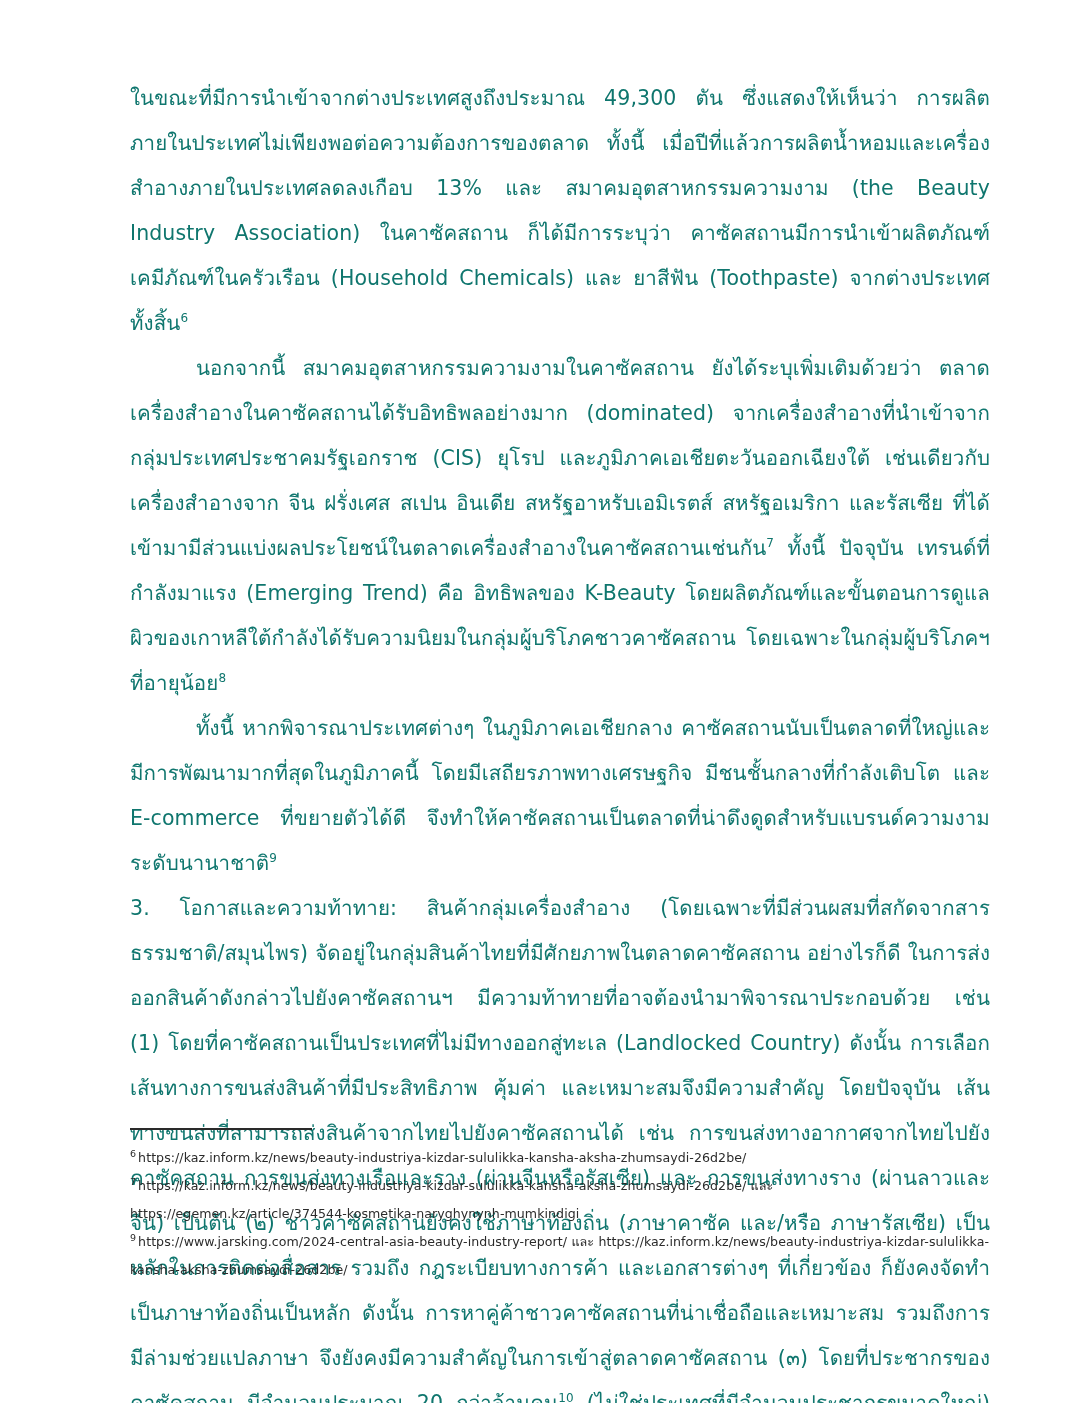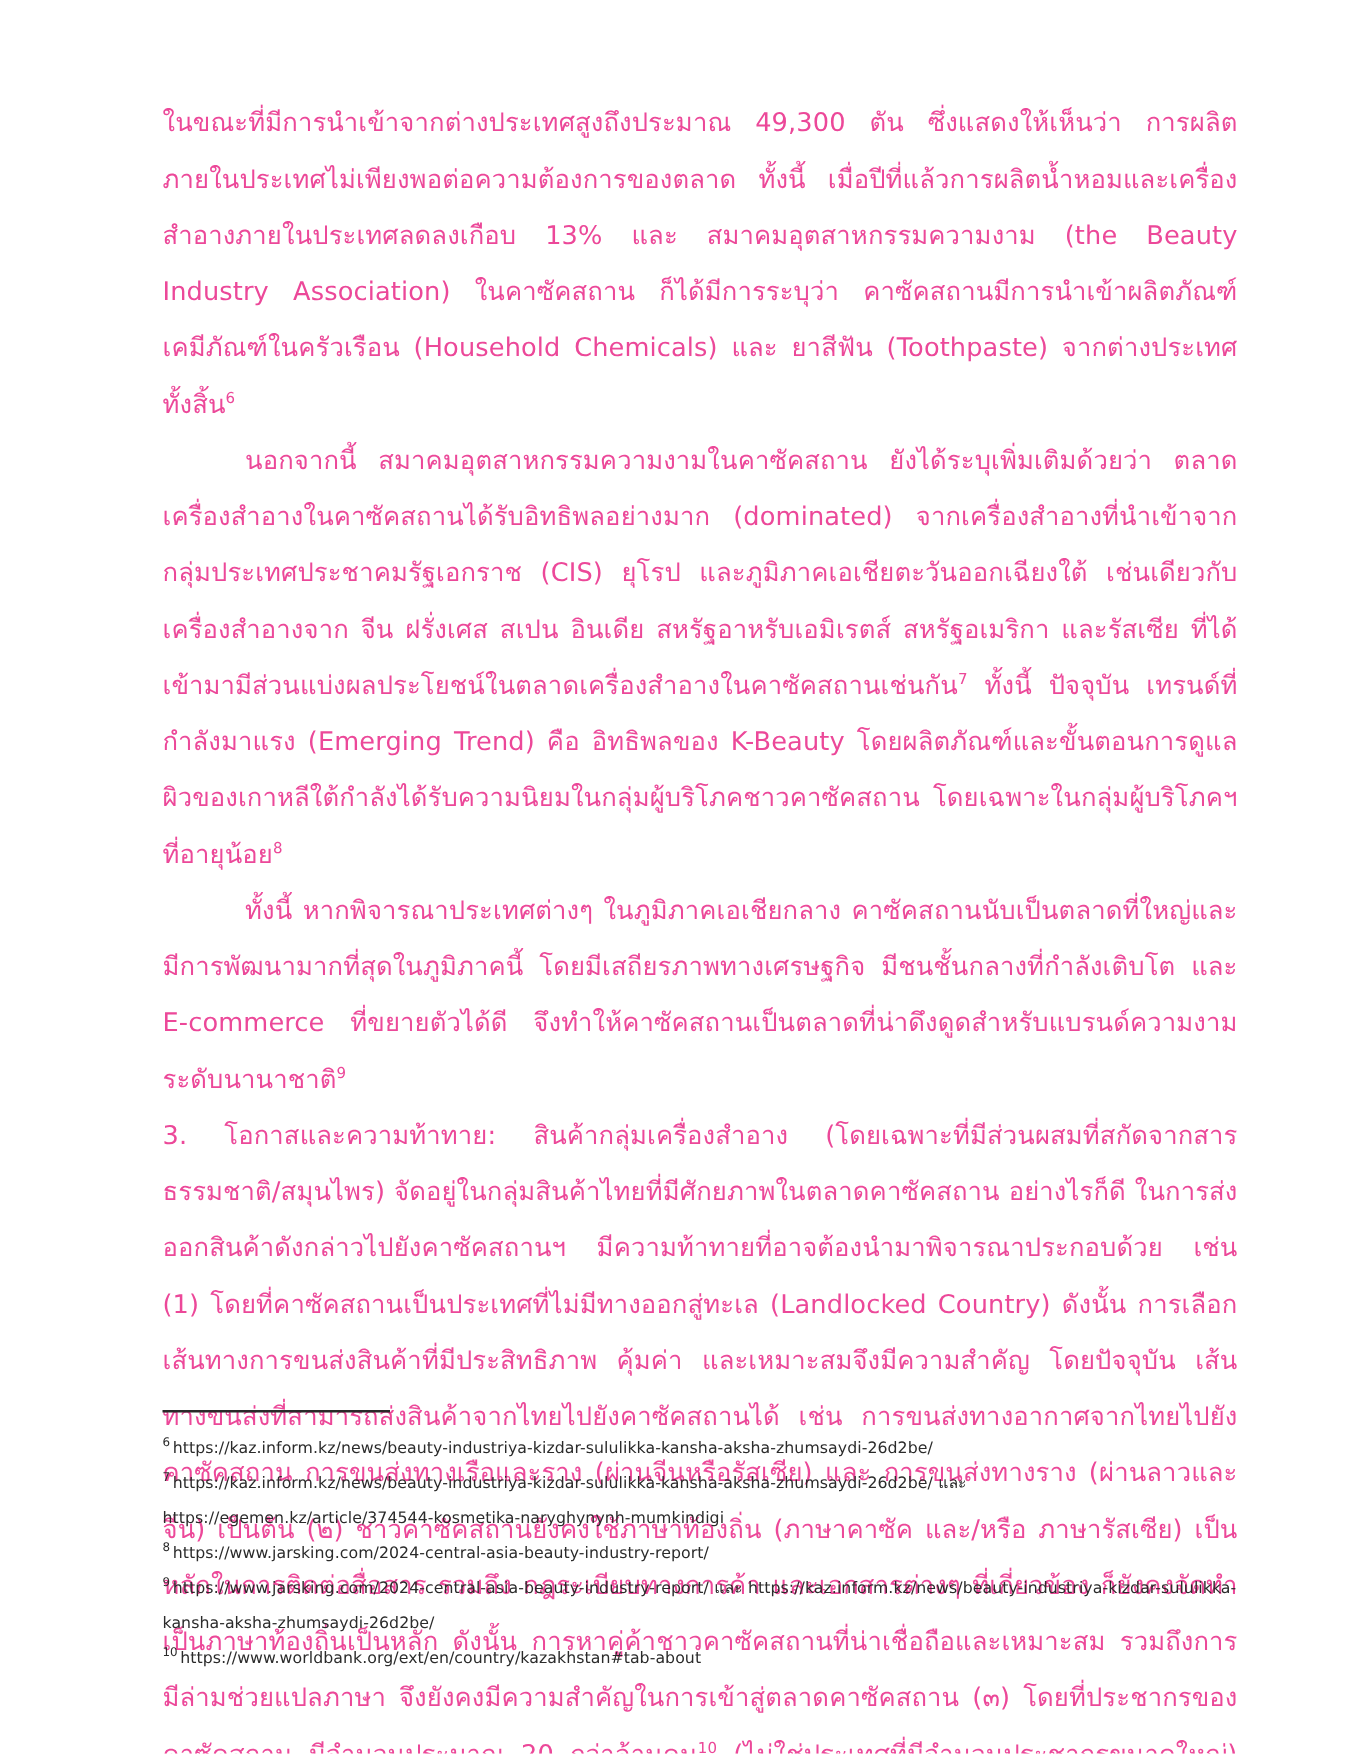--- a/index.html
+++ b/index.html
@@ -26,21 +26,21 @@
     width: 860px;
   }
 
   
   .para {
     font-size: 20.5px;
     line-height: 45px;
     text-align: justify;
     text-justify: inter-word;
     margin: 0 0 0 0;
-    color: #ec4899;
+    color: #0f766e;
     letter-spacing: 0.1px;
     word-spacing: 0.5px;
   }
 
   .para.indent {
     text-indent: 66px;
   }
 
   .para + .para {
     margin-top: 0;
@@ -119,21 +119,19 @@
   </div>
 
   <div class="footnotes">
 
     <div class="fn-rule"></div>
 
     <p class="fn-item"><sup>6</sup><span>https://kaz.inform.kz/news/beauty-industriya-kizdar-sululikka-kansha-aksha-zhumsaydi-26d2be/</span></p>
 
     <p class="fn-item"><sup>7</sup><span>https://kaz.inform.kz/news/beauty-industriya-kizdar-sululikka-kansha-aksha-zhumsaydi-26d2be/</span><span class="fn-sep">&nbsp;</span><span>และ</span><span class="fn-gap"></span><span>https://egemen.kz/article/374544-kosmetika-naryghynynh-mumkindigi</span></p>
 
-    <p class="fn-item"><sup>8</sup><span>https://www.jarsking.com/2024-central-asia-beauty-industry-report/</span></p>
 
     <p class="fn-item"><sup>9</sup><span>https://www.jarsking.com/2024-central-asia-beauty-industry-report/</span><span class="fn-sep">&nbsp;</span><span>และ</span><span class="fn-sep">&nbsp;</span><span>https://kaz.inform.kz/news/beauty-industriya-kizdar-sululikka-kansha-aksha-zhumsaydi-26d2be/</span></p>
 
-    <p class="fn-item"><sup>10</sup><span>https://www.worldbank.org/ext/en/country/kazakhstan#tab-about</span></p>
 
   </div>
 
 </div>
 
 </body></html>

